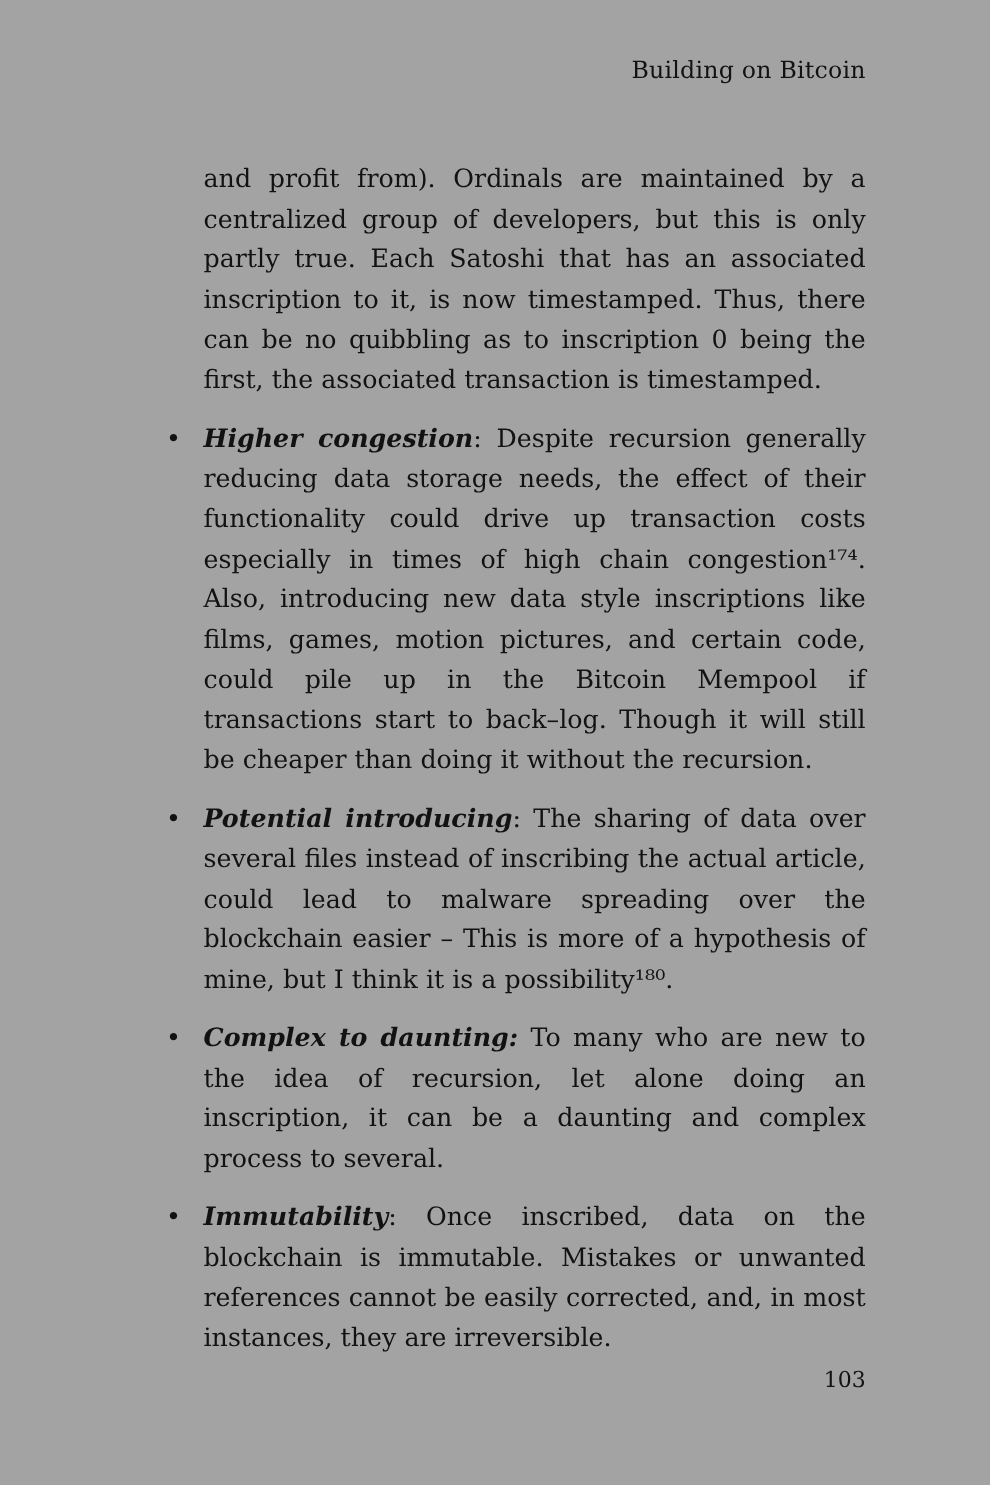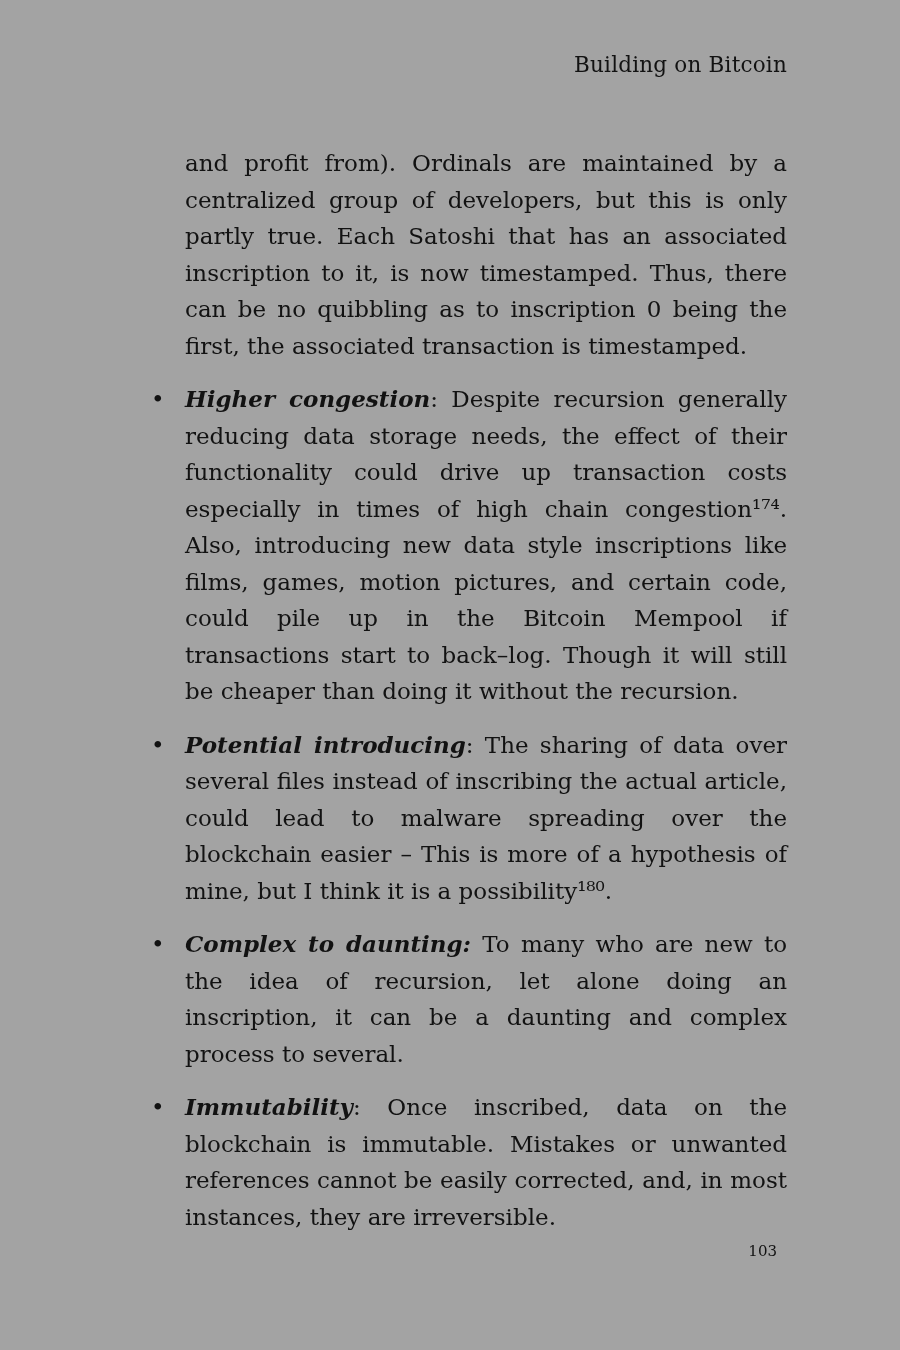--- a/index.html
+++ b/index.html
@@ -59,22 +59,22 @@
     line-height: 36.5px;
     text-align: left;
   }
   .term {
     font-weight: bold;
     font-style: italic;
   }
   .page-number {
     position: absolute;
     top: 1243px;
-    right: 123px;
-    font-size: 15px;
+    right: 113px;
+    font-size: 20px;
     line-height: 1.1;
   }
 </style>
 </head>
 <body>
 
 <div class="page">
 
   <div class="running-head">Building on Bitcoin</div>
 

